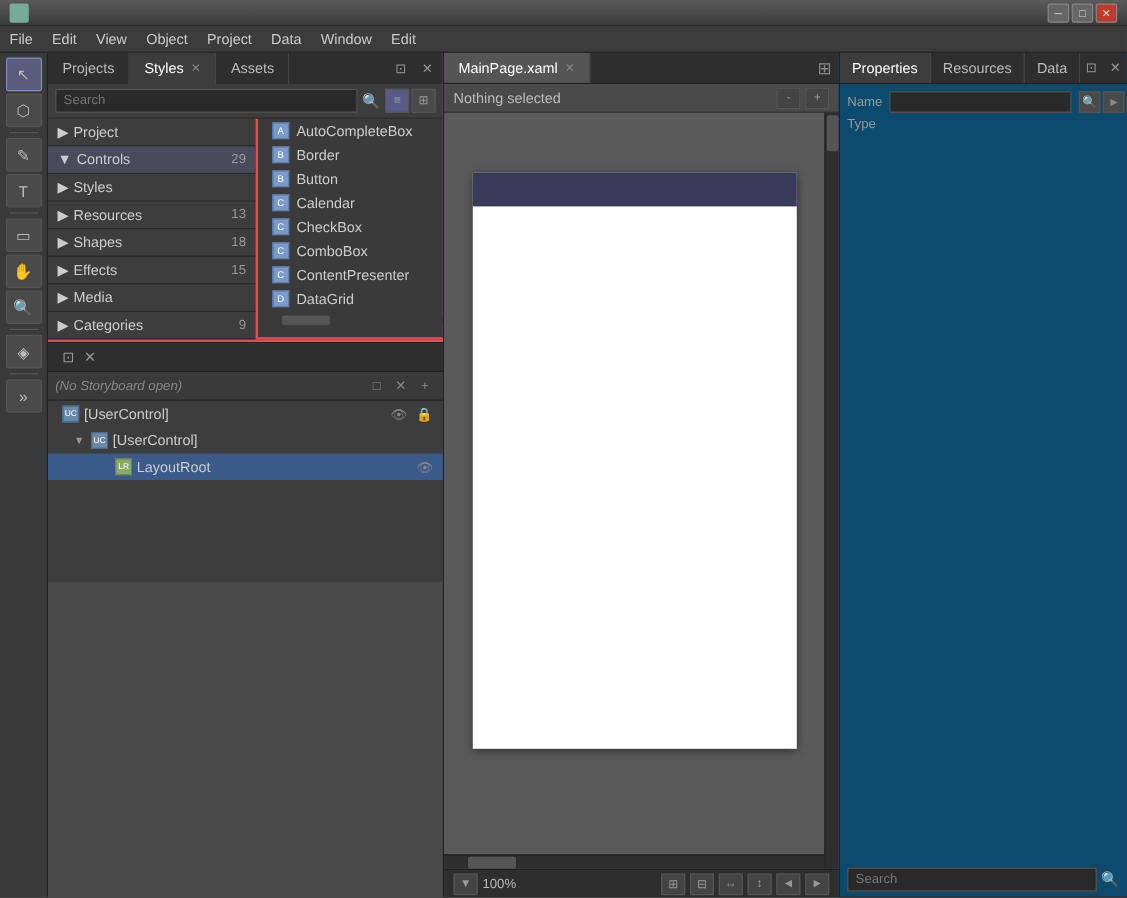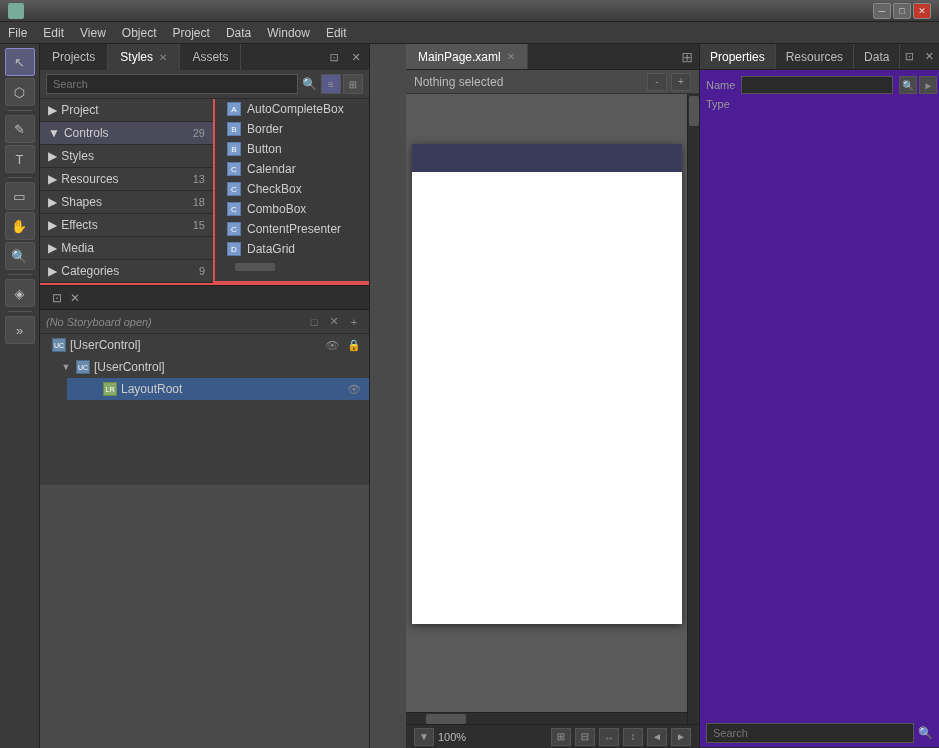--- a/index.html
+++ b/index.html
@@ -350,21 +350,20 @@
       color: #888;
       font-size: 11px;
     }
 
     
     .canvas-area {
       flex: 1;
       display: flex;
       flex-direction: column;
       background: #555;
-      margin-left: 36px;
     }
     .canvas-tabs {
       display: flex;
       align-items: center;
       background: #2e2e2e;
       height: 26px;
       border-bottom: 1px solid #222;
     }
     .canvas-tab {
       padding: 0 12px;
@@ -436,21 +435,21 @@
       font-size: 10px;
       cursor: pointer;
     }
 
     
     .right-panel {
       width: 240px;
       display: flex;
       flex-direction: column;
       border-left: 1px solid #222;
-      background: #4c1d95;
+      background: #0c4a6e;
     }
     .right-tabs {
       display: flex;
       align-items: center;
       background: #2e2e2e;
       height: 26px;
       border-bottom: 1px solid #222;
     }
     .right-tab {
       padding: 0 10px;
@@ -732,21 +731,21 @@
           <div class="tree-icon">UC</div>
           <span>[UserControl]</span>
           <div class="tree-eye">👁</div>
           <div class="tree-eye" style="margin-left:4px;">🔒</div>
         </div>
         <div class="tree-item" style="padding-left: 20px;">
           <span class="tree-toggle">▼</span>
           <div class="tree-icon">UC</div>
           <span>[UserControl]</span>
         </div>
-        <div class="tree-item selected" style="padding-left: 36px; margin-left: 27px;">
+        <div class="tree-item selected" style="padding-left: 56px;">
           <div class="tree-icon" style="background:#8aaa6a; border-color:#6a8a4a;">LR</div>
           <span>LayoutRoot</span>
           <div class="tree-eye" style="margin-left:auto;">👁</div>
         </div>
       </div>
     </div>
 
     <div class="canvas-area">
 
       <div class="canvas-tabs">

